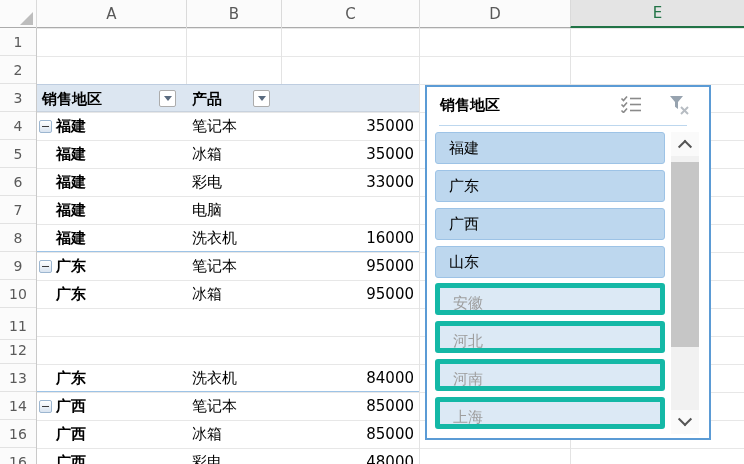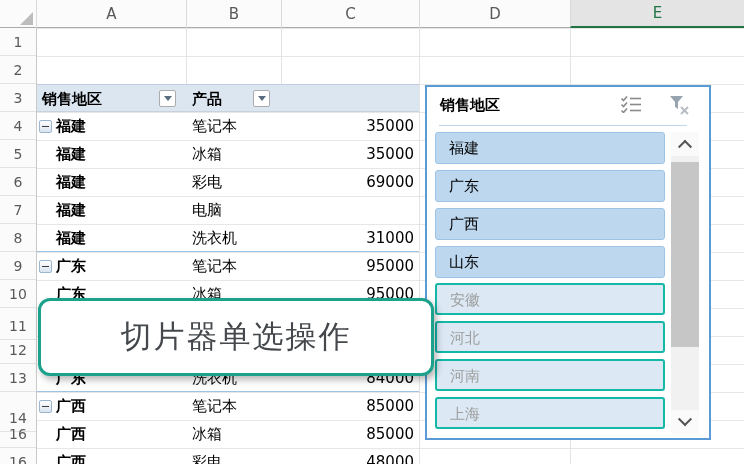--- a/index.html
+++ b/index.html
@@ -42,21 +42,21 @@
   .minus-box::after{content:"";position:absolute;left:2px;right:2px;top:5px;height:1px;background:#3B3B3B;}
   
   .slicer{position:absolute;left:425px;top:85px;width:286px;height:355px;background:#FFF;
     border:2px solid #5B9BD5;box-sizing:border-box;z-index:3;}
   .slicer-title{position:absolute;left:13px;top:9px;font-size:15px;font-weight:bold;color:#000;}
   .slicer-sep{position:absolute;left:12px;right:22px;top:38px;height:1px;background:#BDD7EE;}
   .slicer-iconbtn{position:absolute;top:7px;width:24px;height:22px;background:transparent;border:none;padding:0;cursor:pointer;}
   .slicer-item{position:absolute;left:8px;width:230px;height:32px;box-sizing:border-box;border-radius:3px;
     font-size:15px;line-height:30px;padding-left:13px;cursor:pointer;}
   .slicer-item.selected{background:#BDD7EE;border:1px solid #9DC3E6;color:#000;}
-  .slicer-item.nodata{background:#DCE9F5;border:2px solid #14b8a6;color:#9E9E9E;}
+  .slicer-item.nodata{background:#DCE9F5;border:5px solid #14b8a6;color:#9E9E9E;}
   .sb-track{position:absolute;left:244px;top:45px;width:28px;height:302px;background:#F1F1F1;}
   .sb-btn{position:absolute;left:0;width:28px;height:24px;background:#FAFAFA;border:none;padding:0;cursor:pointer;
     display:flex;align-items:center;justify-content:center;}
   .sb-btn.up{top:0;} .sb-btn.down{bottom:0;}
   .chev{width:8px;height:8px;border-right:2px solid #555;border-bottom:2px solid #555;}
   .chev.up{transform:rotate(-135deg) translate(-2px,-2px);}
   .chev.down{transform:rotate(45deg) translate(-2px,-2px);}
   .sb-thumb{position:absolute;left:0;top:30px;width:28px;height:185px;background:#C6C6C6;cursor:grab;}
   
   .callout{position:absolute;left:38px;top:298px;width:396px;height:78px;box-sizing:border-box;background:#FFF;
@@ -95,30 +95,30 @@
         <span class="value">35000</span>
       </div>
       <div class="pvt-row" style="top: 140px;">
         <span class="region">福建</span>
         <span class="product">冰箱</span>
         <span class="value">35000</span>
       </div>
       <div class="pvt-row" style="top: 168px;">
         <span class="region">福建</span>
         <span class="product">彩电</span>
-        <span class="value">69000</span>
+        <span class="value">33000</span>
       </div>
       <div class="pvt-row" style="top: 196px;">
         <span class="region">福建</span>
         <span class="product">电脑</span>
       </div>
       <div class="pvt-row group-end" style="top: 224px;">
         <span class="region">福建</span>
         <span class="product">洗衣机</span>
-        <span class="value">31000</span>
+        <span class="value">16000</span>
       </div>
       <div class="pvt-row" style="top: 252px;">
         <button class="minus-box"></button>
         <span class="region">广东</span>
         <span class="product">笔记本</span>
         <span class="value">95000</span>
       </div>
       <div class="pvt-row" style="top: 280px;">
         <span class="region">广东</span>
         <span class="product">冰箱</span>
@@ -223,23 +223,20 @@
         <div class="rowcell" style="top: 84px;">4</div>
         <div class="rowcell" style="top: 112px;">5</div>
         <div class="rowcell" style="top: 140px;">6</div>
         <div class="rowcell" style="top: 168px;">7</div>
         <div class="rowcell" style="top: 196px;">8</div>
         <div class="rowcell" style="top: 224px;">9</div>
         <div class="rowcell" style="top: 252px;">10</div>
         <div class="rowcell" style="top: 284px;">11</div>
         <div class="rowcell" style="top: 308px;">12</div>
         <div class="rowcell" style="top: 336px;">13</div>
-        <div class="rowcell" style="top: 364px; margin-top: 12px;">14</div>
+        <div class="rowcell" style="top: 364px;">14</div>
         <div class="rowcell" style="top: 392px;">16</div>
         <div class="rowcell" style="top: 420px;">16</div>
       </div>
   </div>
 
-  <div class="callout">
-    <span class="callout-text">切片器单选操作</span>
-  </div>
 
 </div>
 
 </body></html>

